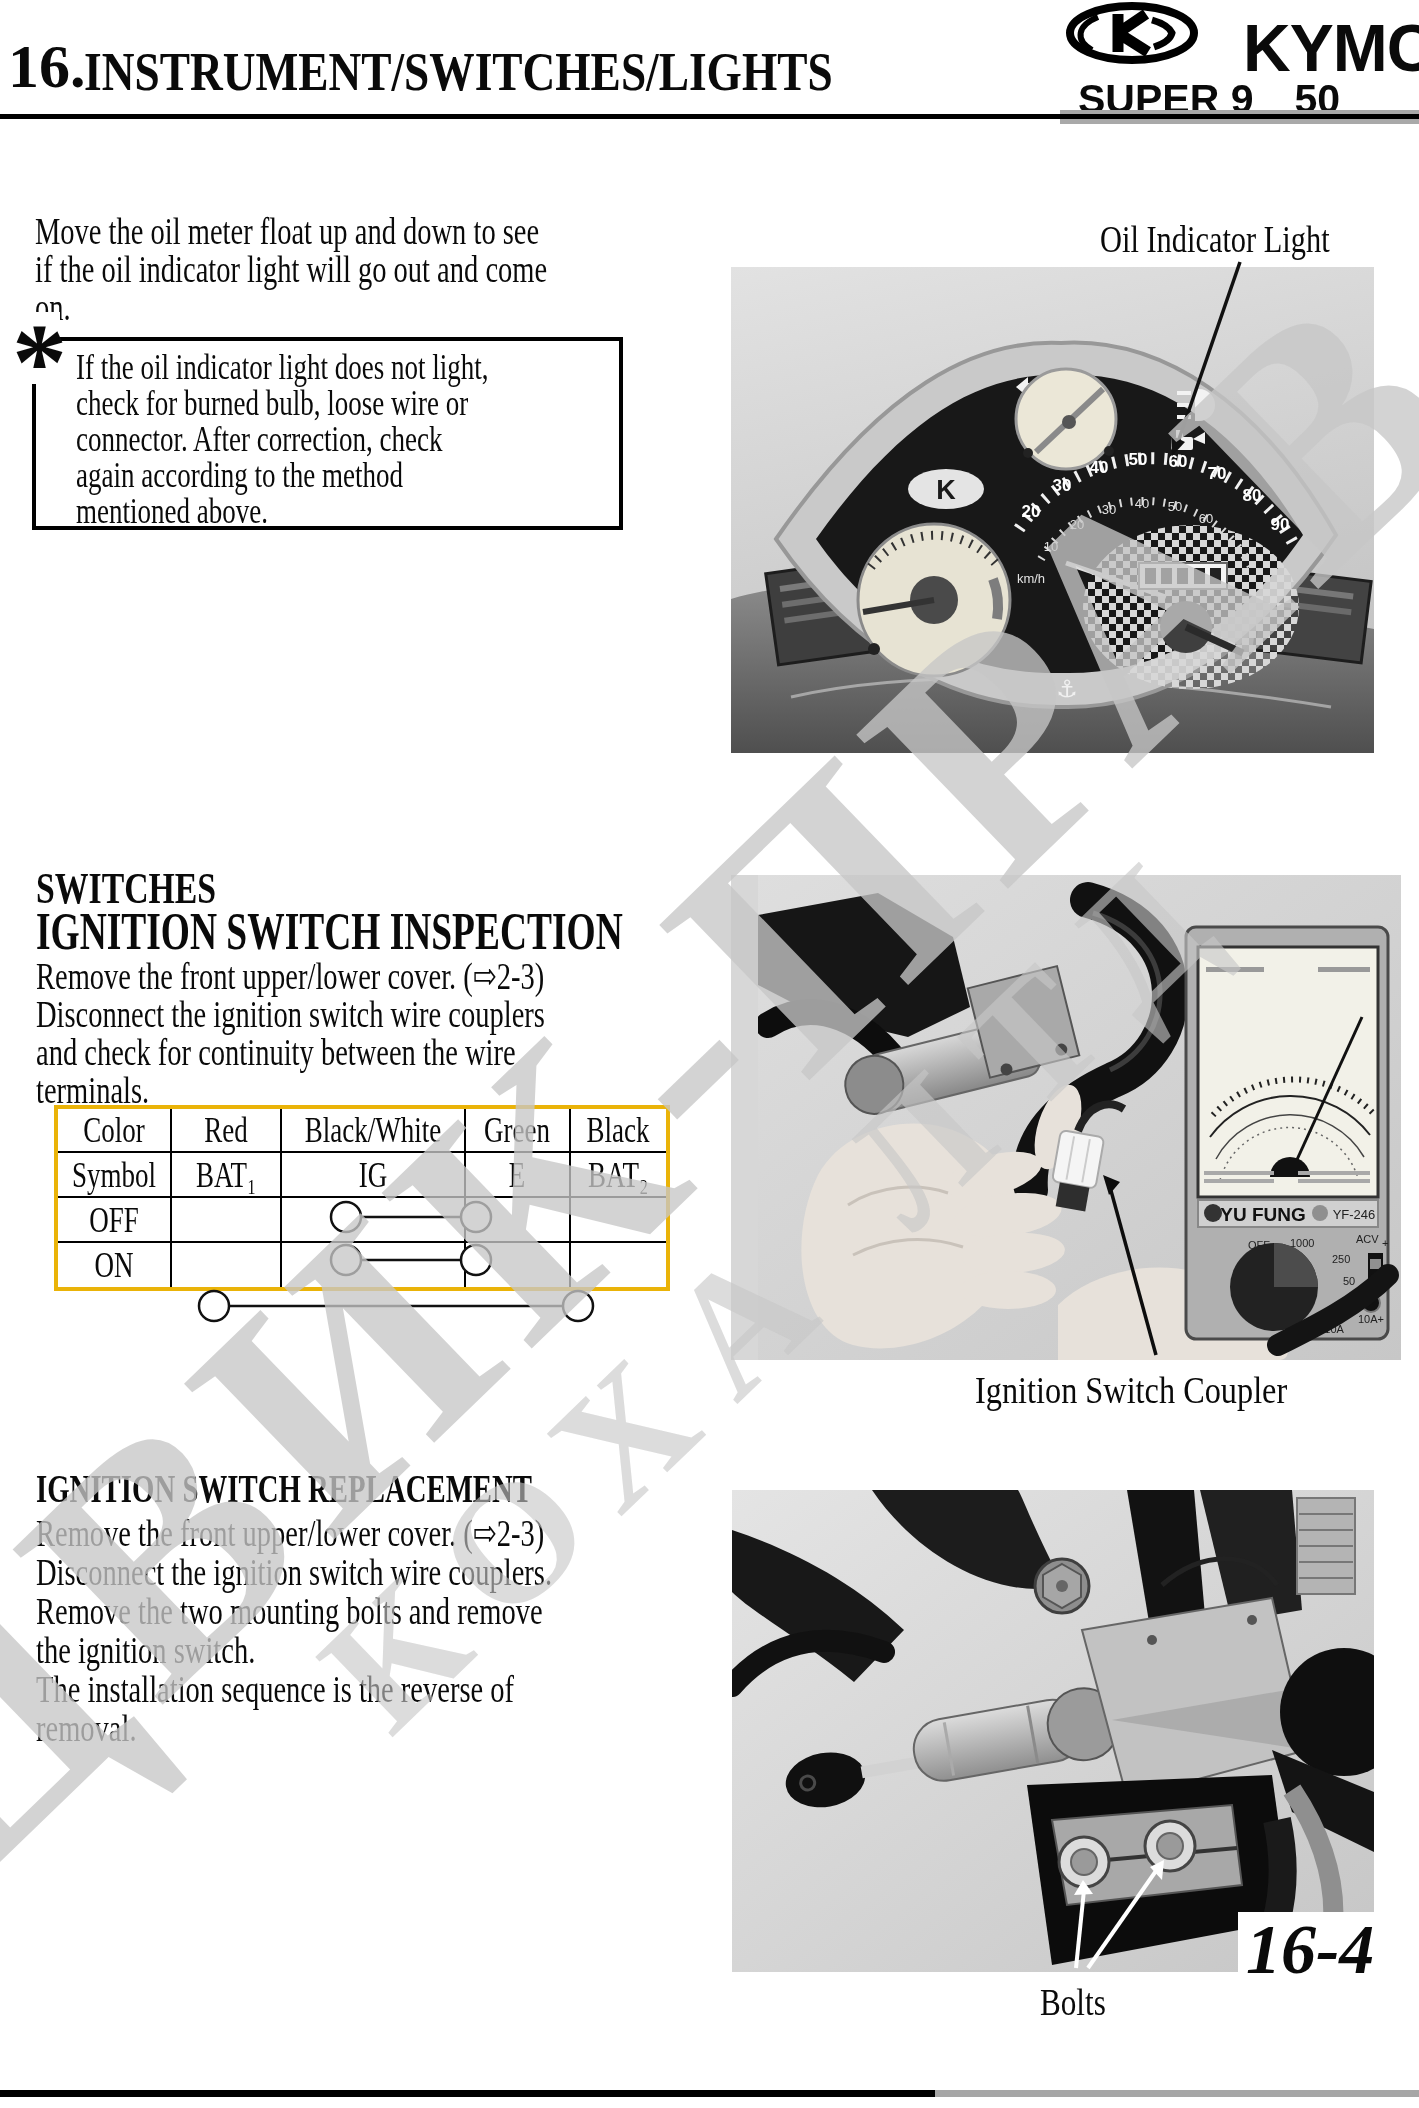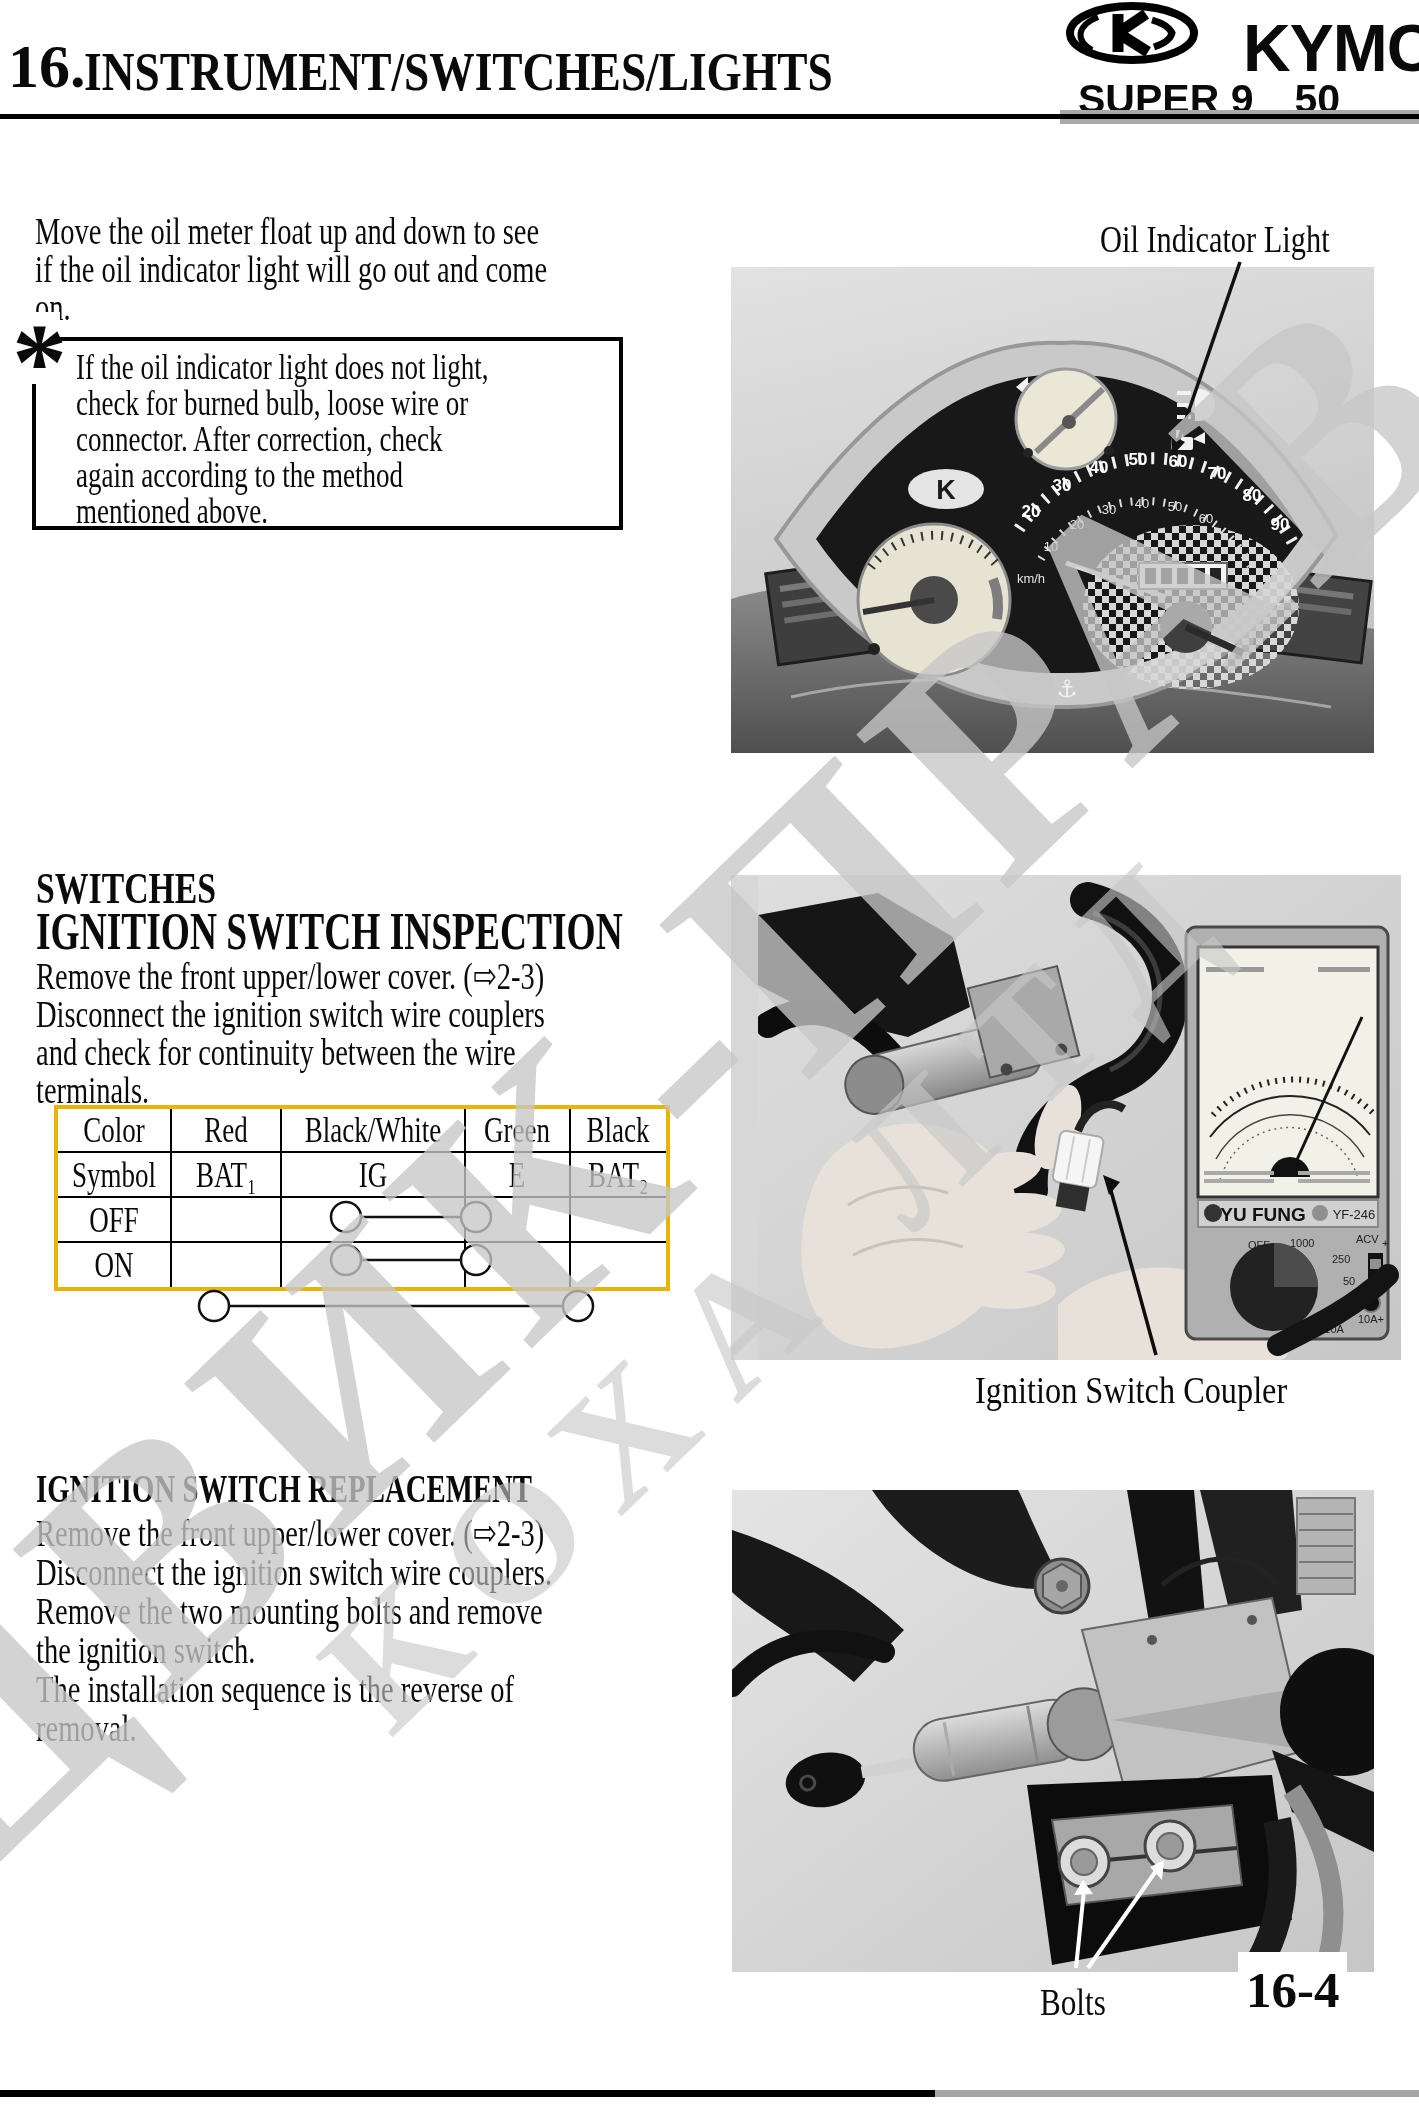--- a/index.html
+++ b/index.html
@@ -460,20 +460,20 @@
   </g>
 </svg>
 </div>
 
 <div class="abs serif" style="left:1040px;top:1982px;font-size:38px;line-height:40px;z-index:6;">
   <span class="cx" style="transform:scaleX(0.82);">Bolts</span>
 </div>
 
 <div class="abs" style="left:0;top:2090px;width:935px;height:7px;background:#000;"></div>
 <div class="abs" style="left:935px;top:2090px;width:484px;height:7px;background:#a6a6a6;"></div>
-<div class="abs serif" style="left:1238px;top:1952px;font-size:51px;font-weight:bold;line-height:76px;background:#fff;padding:0 8px;">
+<div class="abs serif" style="left:1238px;top:1912px;font-size:70px;font-weight:bold;line-height:76px;background:#fff;padding:0 8px;font-style:italic;">
   <span>16-4</span>
 </div>
 
 <div class="wm serif" style="left:-60px;top:1640px;">
   <div style="font-size:330px;letter-spacing:18px;">ЦВИК-ПРАВ</div>
   <div style="font-size:170px;letter-spacing:40px;margin-left:420px;opacity:0.8;">КОХА ЛТД</div>
 </div>
 
 </body></html>

